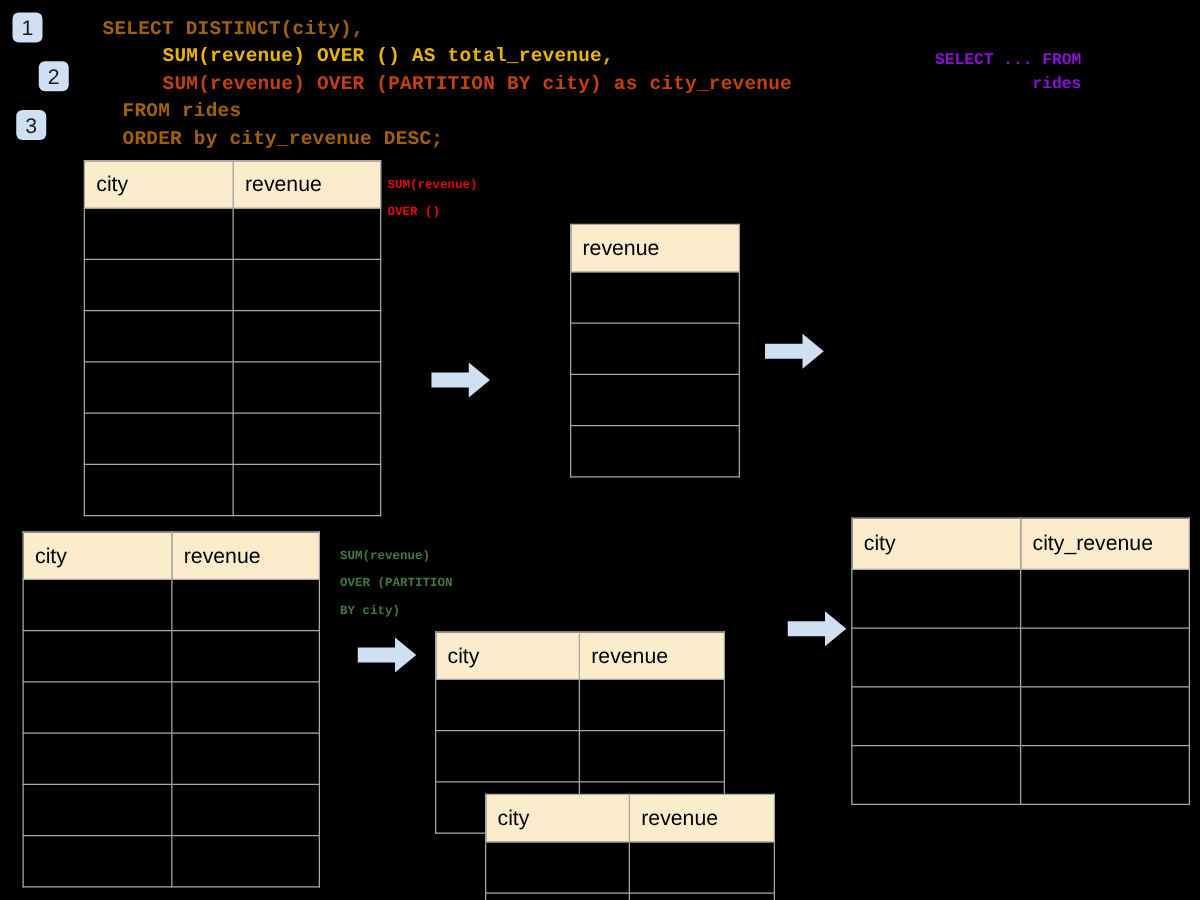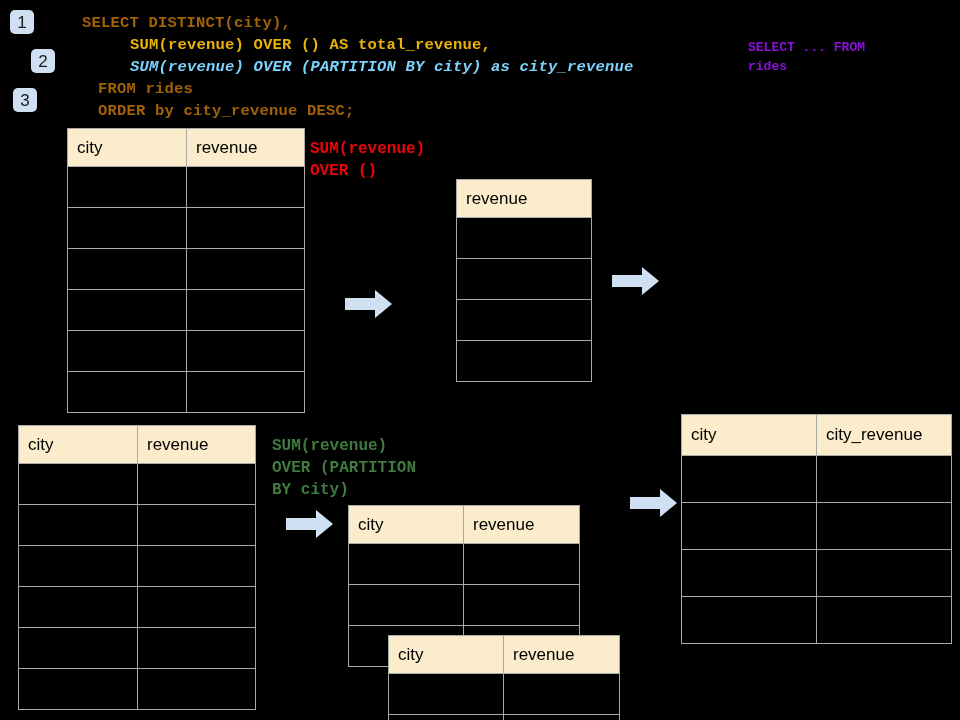--- a/index.html
+++ b/index.html
@@ -37,37 +37,37 @@
     position: absolute;
     font-family: "Liberation Mono", monospace;
     font-size: 15.5px;
     line-height: 22px;
     white-space: pre;
     font-weight: bold;
     letter-spacing: 0.2px;
   }
   .code-purple { color: #a16207; }
   .code-red    { color: #eab308; }
-  .code-green  { color: #7dd3fc; font-style: italic; }
+  .code-green  { color: #c2410c; }
 
   .note-purple {
     position: absolute;
     font-family: "Liberation Mono", monospace;
     font-size: 13px;
     line-height: 19px;
     white-space: pre;
     font-weight: bold;
     color: #8c10d8;
   }
 
   
   .annot {
     position: absolute;
     font-family: "Liberation Mono", monospace;
-    font-size: 16px;
+    font-size: 10px;
     line-height: 22px;
     white-space: pre;
     font-weight: bold;
   }
   .annot-red   { color: #e8060a; }
   .annot-green { color: #3f7a3f; }
 
   
   .tbl {
     position: absolute;
@@ -107,21 +107,21 @@
       <div class="badge" style="left: 31px; top: 49px;">
         <span>2</span>
       </div>
       <div class="badge" style="left: 13px; top: 88px;">
         <span>3</span>
       </div>
     </div>
 
   <div id="sql-layer" class="code" style="left:82px; top:12px;"><div class="code-purple" style="padding-left: 0px;">SELECT DISTINCT(city),</div><div class="code-red" style="padding-left: 48px;">SUM(revenue) OVER () AS total_revenue,</div><div class="code-green" style="padding-left: 48px;">SUM(revenue) OVER (PARTITION BY city) as city_revenue</div><div class="code-purple" style="padding-left: 16px;">FROM rides</div><div class="code-purple" style="padding-left: 16px;">ORDER by city_revenue DESC;</div></div>
 
-  <div id="side-note" class="note-purple" style="left:748px; top:38px;">SELECT ... FROM
+  <div id="side-note" class="note-purple" style="left:748px; top:38px;text-align:right;">SELECT ... FROM
 rides</div>
 
   <div id="annot-layer">
       <div class="annot annot-red" style="left: 310px; top: 138px;">SUM(revenue)
 OVER ()</div>
       <div class="annot annot-green" style="left: 272px; top: 435px;">SUM(revenue)
 OVER (PARTITION
 BY city)</div>
     </div>
 

